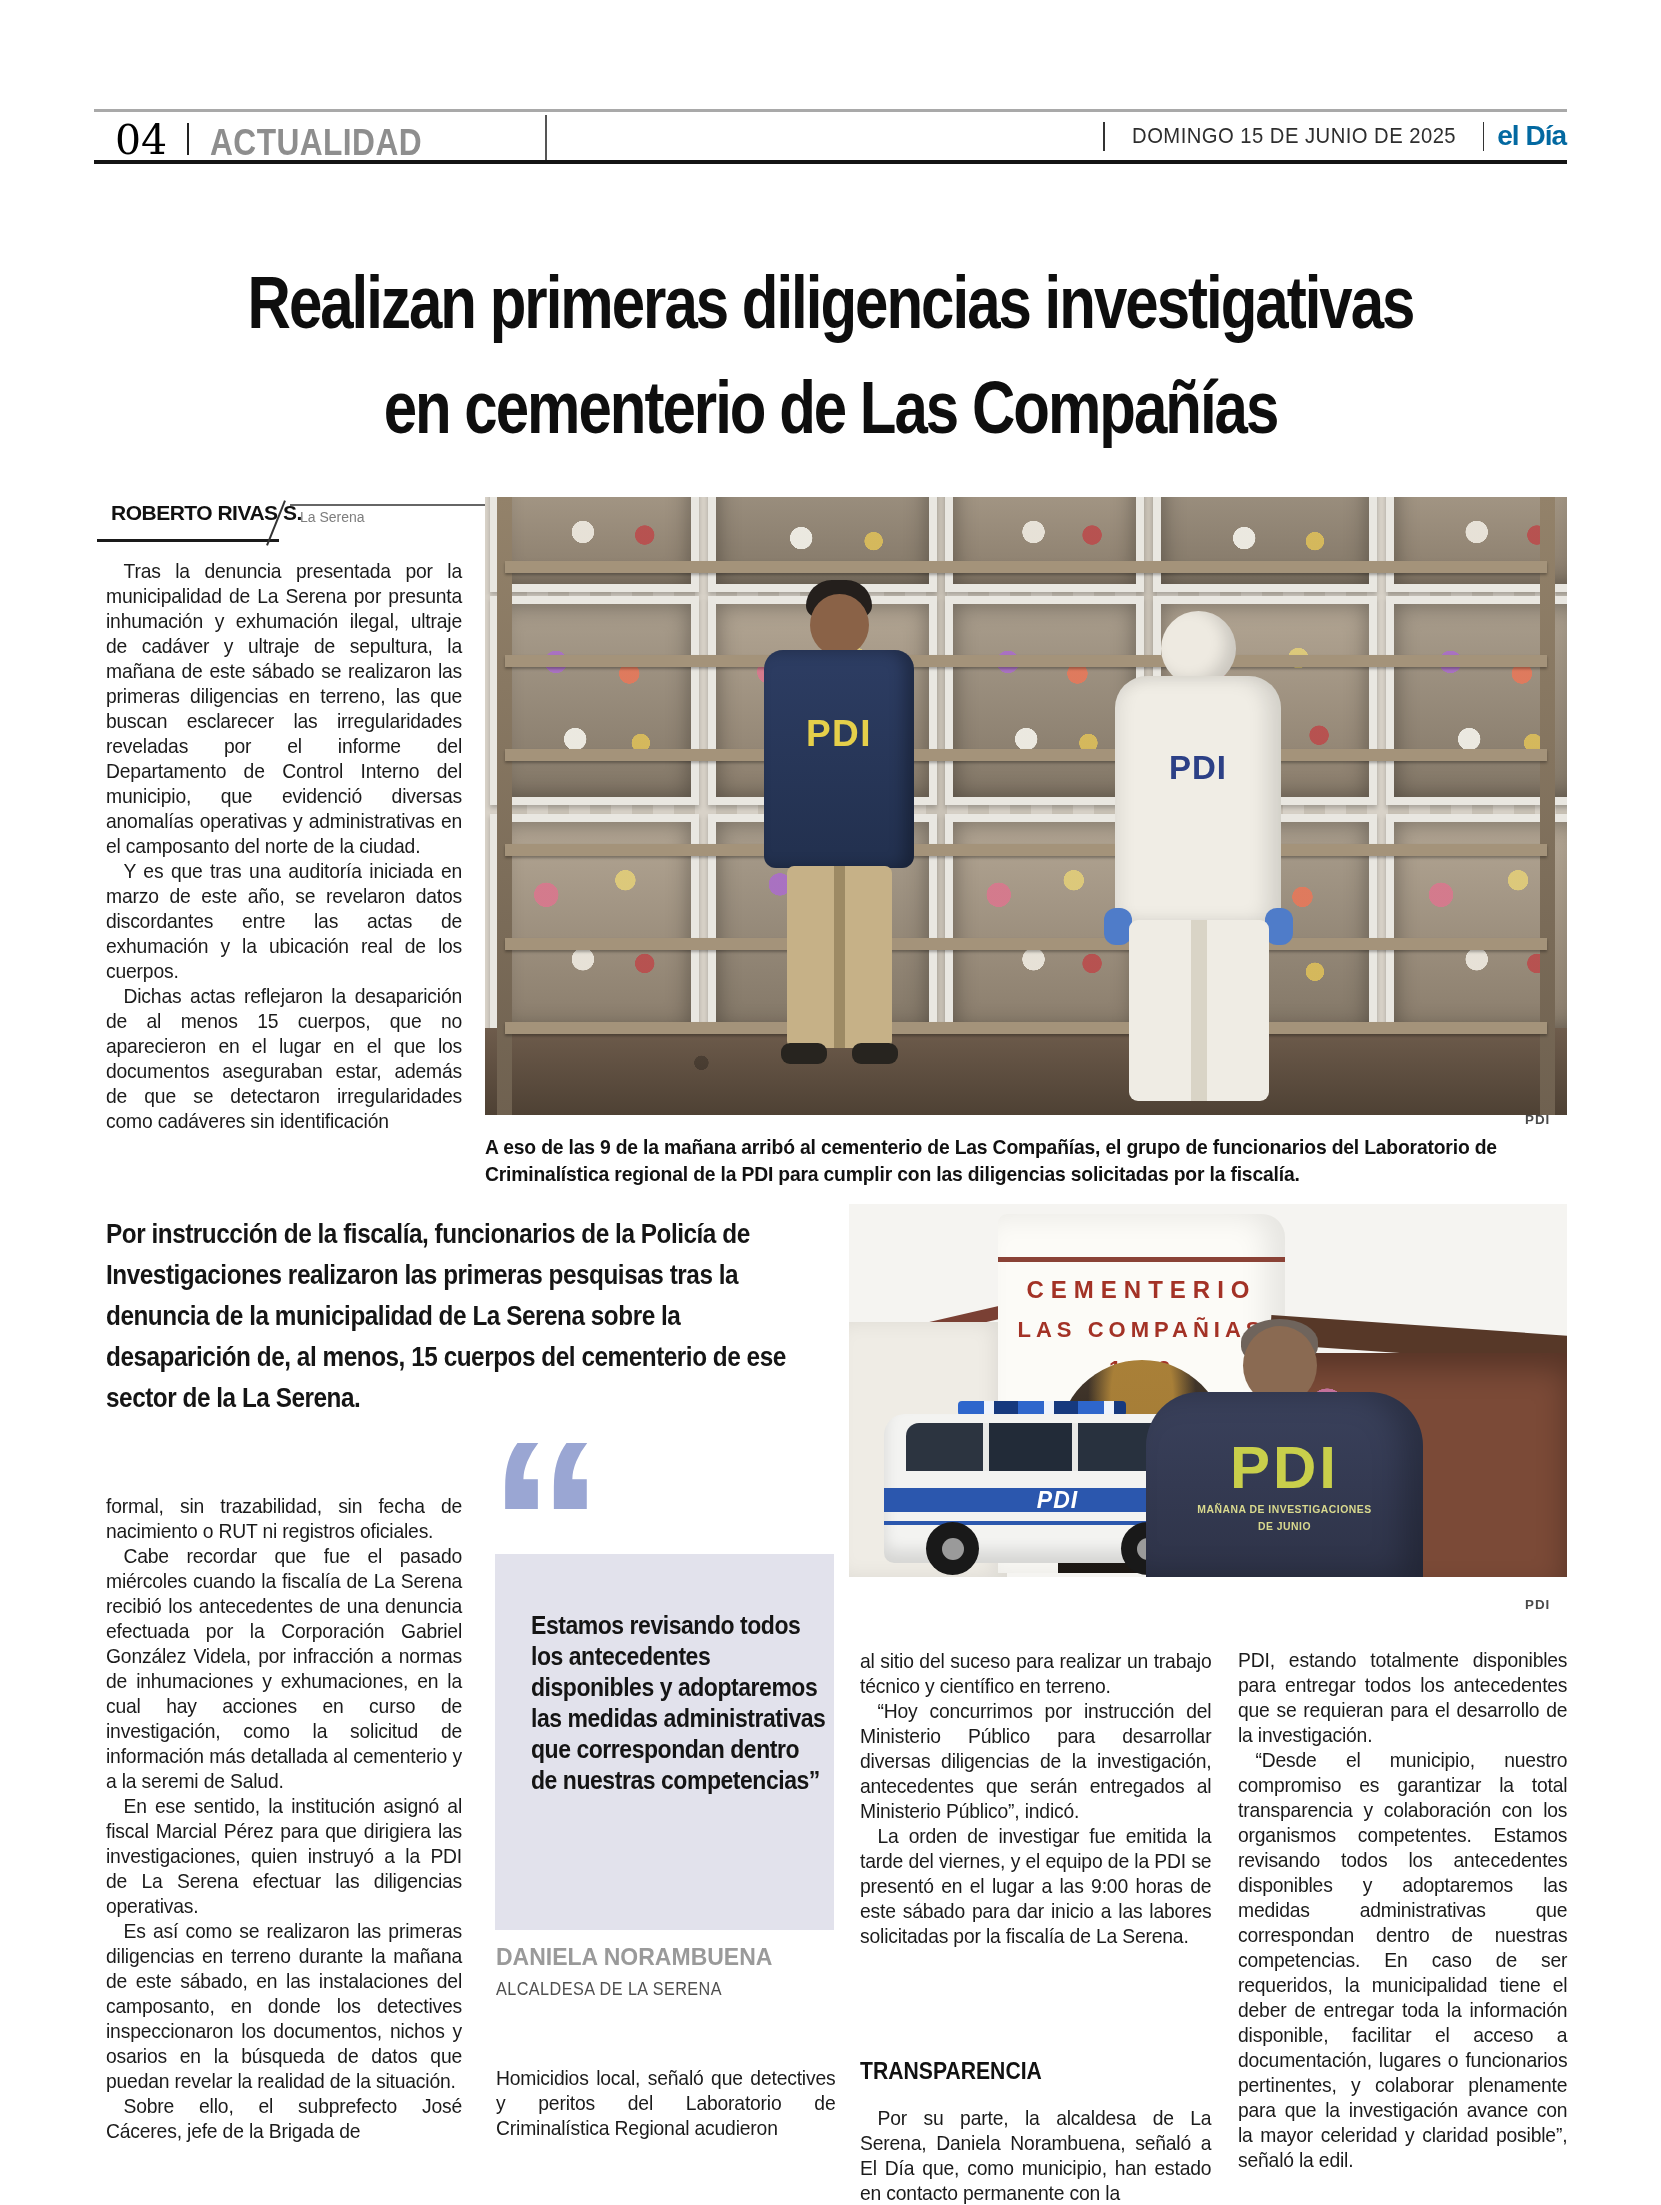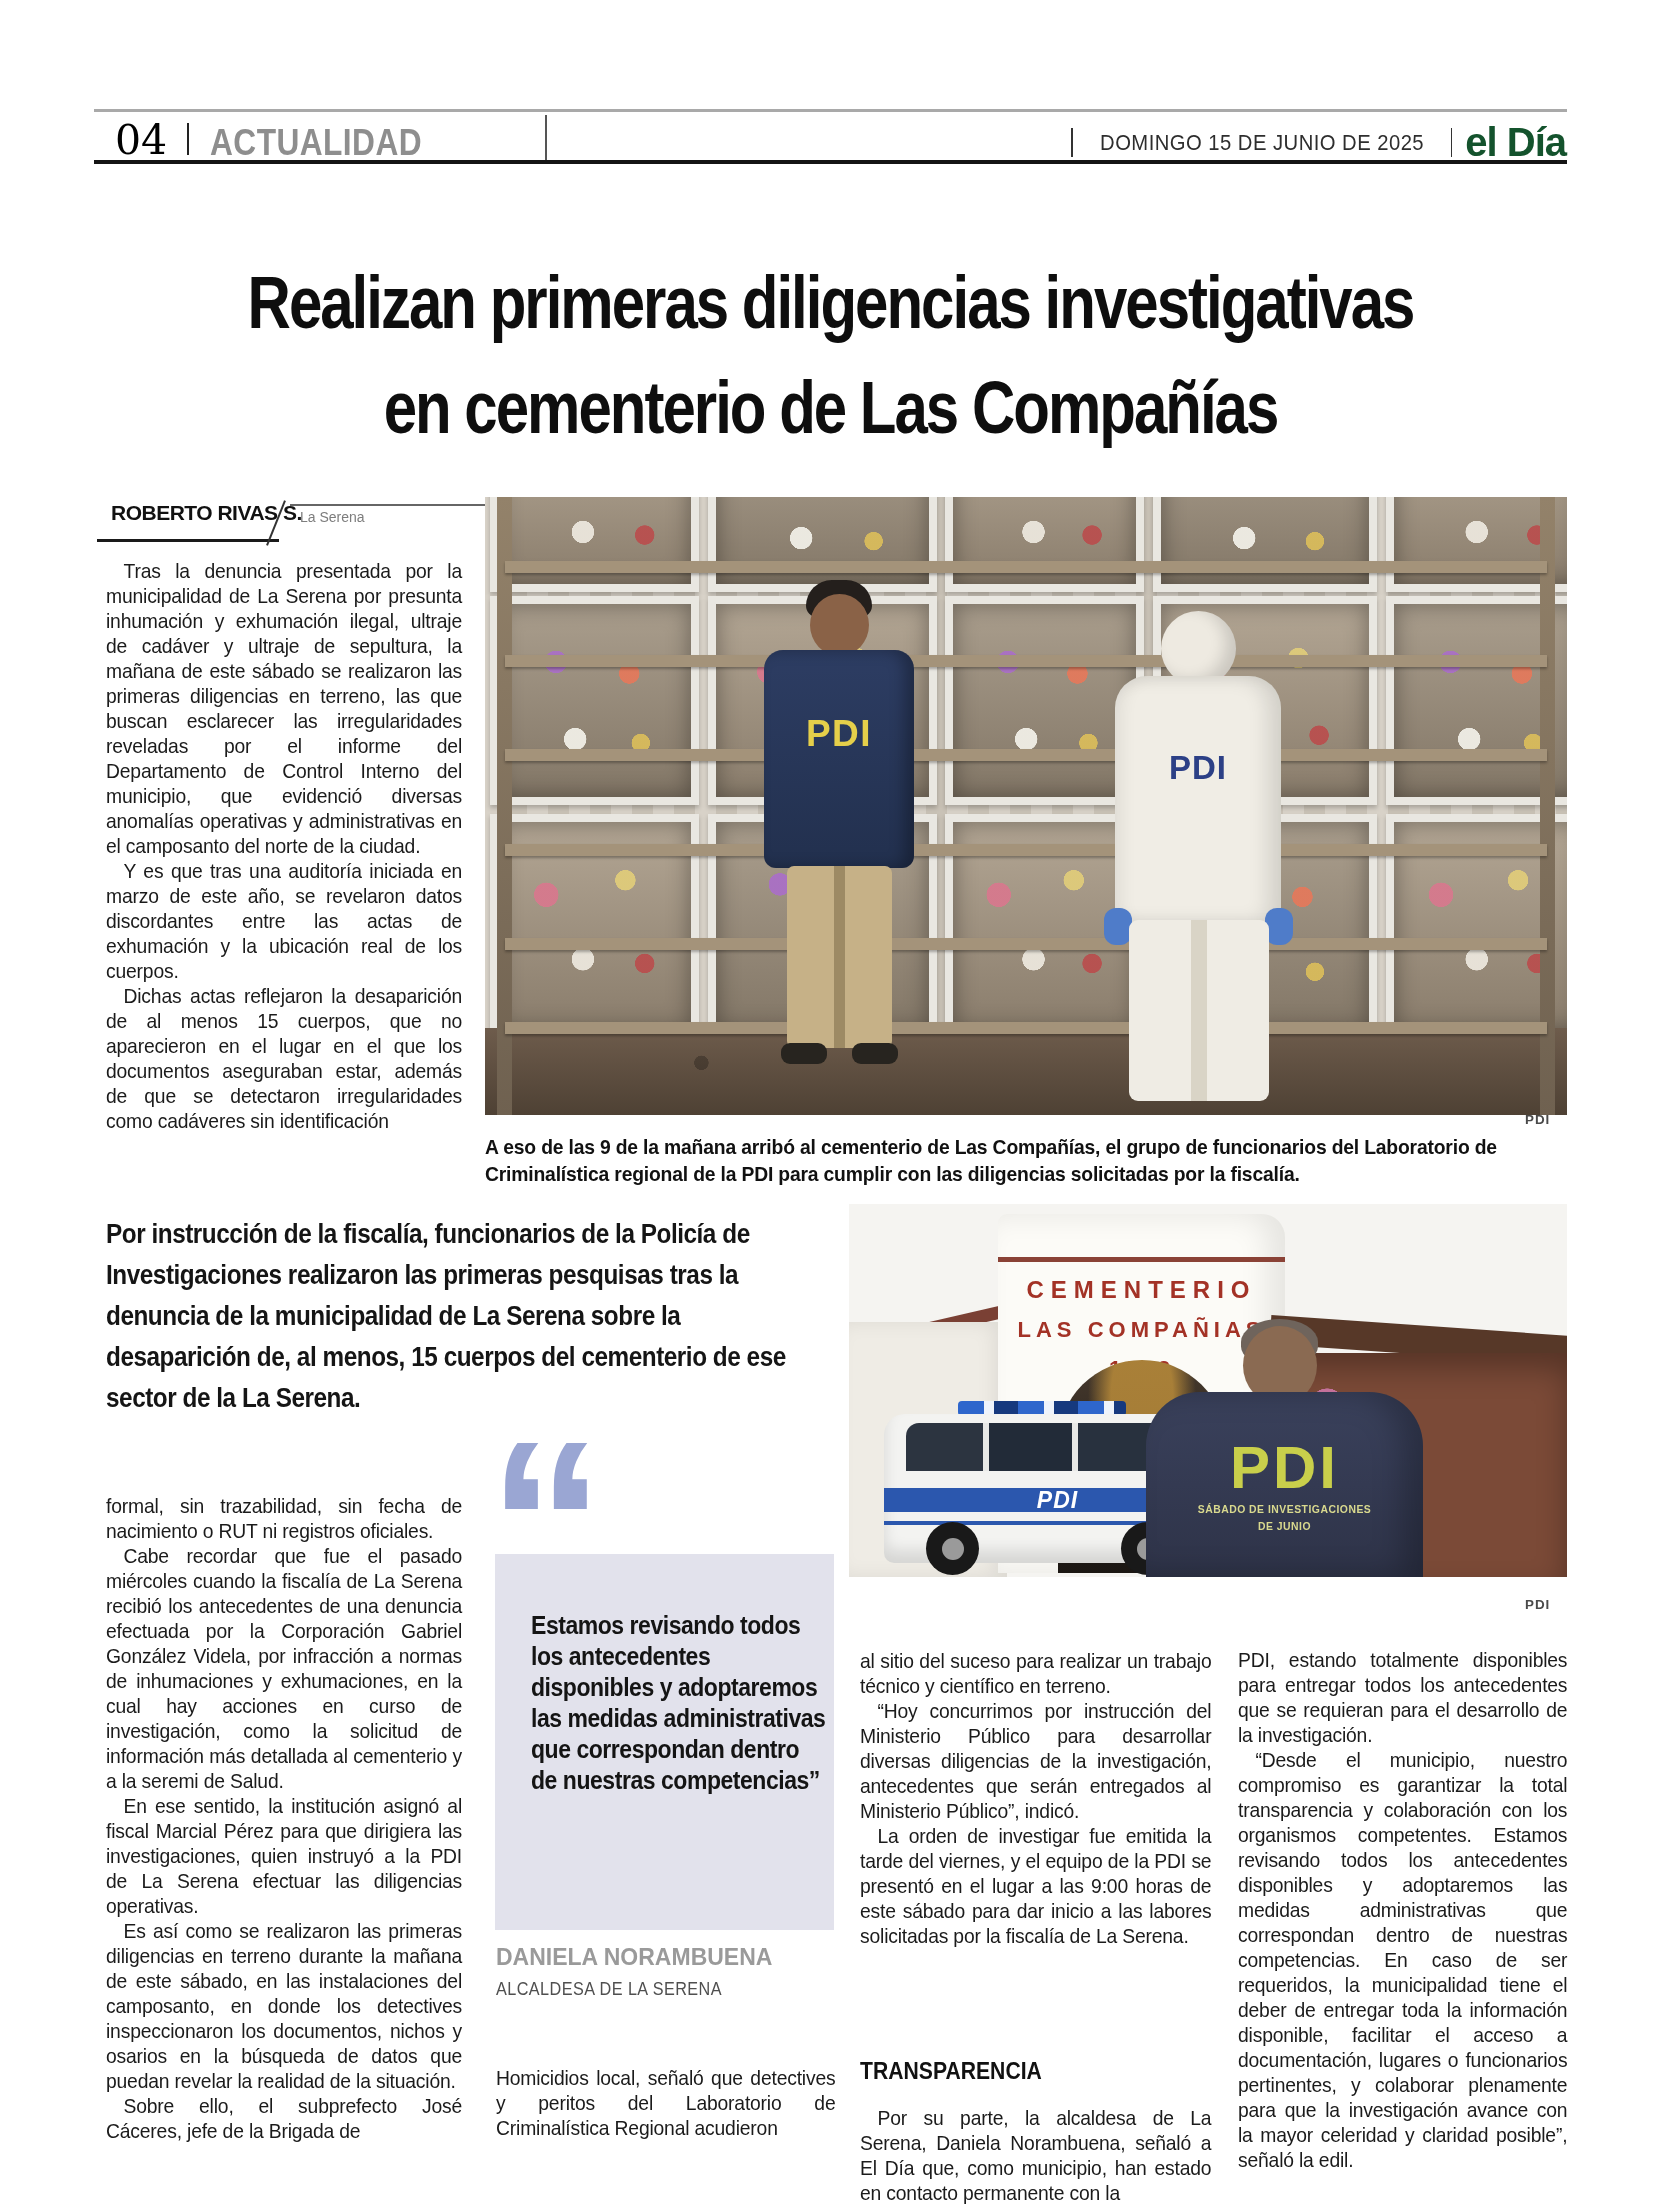--- a/index.html
+++ b/index.html
@@ -10,21 +10,21 @@
   #rule-top{left:94px;top:109px;width:1473px;height:3px;background:#a9a9a9;}
   #rule-head{left:94px;top:160px;width:1473px;height:3.5px;background:#141414;}
   #page-number{left:115px;top:116px;font-family:"DejaVu Serif",serif;font-size:41px;color:#000;}
   #pn-pipe{left:187px;top:123px;width:2px;height:32px;background:#222;}
   #section-title{left:210px;top:122px;font-size:36px;font-weight:bold;color:#8e8e8e;
                  letter-spacing:0.5px;transform:scaleX(.88);transform-origin:left top;}
   #head-divider{left:545px;top:115px;width:1.5px;height:45px;background:#555;}
   #head-right{right:95px;top:120px;display:flex;align-items:center;gap:13px;}
   .hpipe{width:1.5px;height:29px;background:#333;}
   #date-text{font-size:22px;color:#2e2e2e;letter-spacing:0.5px;transform:scaleX(.92);transform-origin:center;white-space:nowrap;}
-  #brand-logo{font-size:40px;font-weight:bold;letter-spacing:-1px;color:#14532d;white-space:nowrap;}
+  #brand-logo{font-size:28px;font-weight:bold;letter-spacing:-1px;color:#0369a1;white-space:nowrap;}
   
   #kicker{left:0;right:0;top:213px;text-align:center;font-size:23px;color:#3c3c3c;letter-spacing:6.4px;}
   #headline{left:0;right:0;top:250px;text-align:center;font-weight:bold;color:#0e0e0e;
             font-size:75px;line-height:105px;letter-spacing:-2.5px;transform:scaleX(.8);transform-origin:center top;}
   
   #byline-author{left:111px;top:501px;font-size:21px;font-weight:bold;color:#111;letter-spacing:-0.5px;}
   #byline-underline{left:97px;top:539px;width:182px;height:2.5px;background:#1a1a1a;}
   #byline-slash{left:275px;top:499px;width:2px;height:48px;background:#333;transform:rotate(22deg);}
   #byline-topline{left:290px;top:504px;width:270px;height:1.5px;background:#666;}
   #byline-location{left:300px;top:509px;font-size:14px;color:#7d7d7d;}
@@ -254,21 +254,21 @@
       <div class="stripe">PDI</div>
       <div class="thin"></div>
       <div class="wheel" style="left:42px;"></div>
       <div class="wheel" style="left:237px;"></div>
     </div>
     <div id="p2-man">
       <div class="hair"></div>
       <div class="head"></div>
       <div class="torso">
         <span class="big">PDI</span>
-        <span class="sub">SÁBADO DE INVESTIGACIONES</span>
+        <span class="sub">MAÑANA DE INVESTIGACIONES</span>
         <span class="sub">DE JUNIO</span>
       </div>
     </div>
   </div>
   <div id="photo-credit-2" class="credit">PDI</div>
 
   <div id="pull-quote-box" class="abs"></div>
   <div id="pull-quote-mark" class="abs">“</div>
   <div id="pull-quote-text" class="abs">Estamos revisando todos los antecedentes disponibles y adoptaremos las medidas administrativas que correspondan dentro de nuestras competencias”</div>
   <div id="quote-author" class="abs">DANIELA NORAMBUENA</div>

